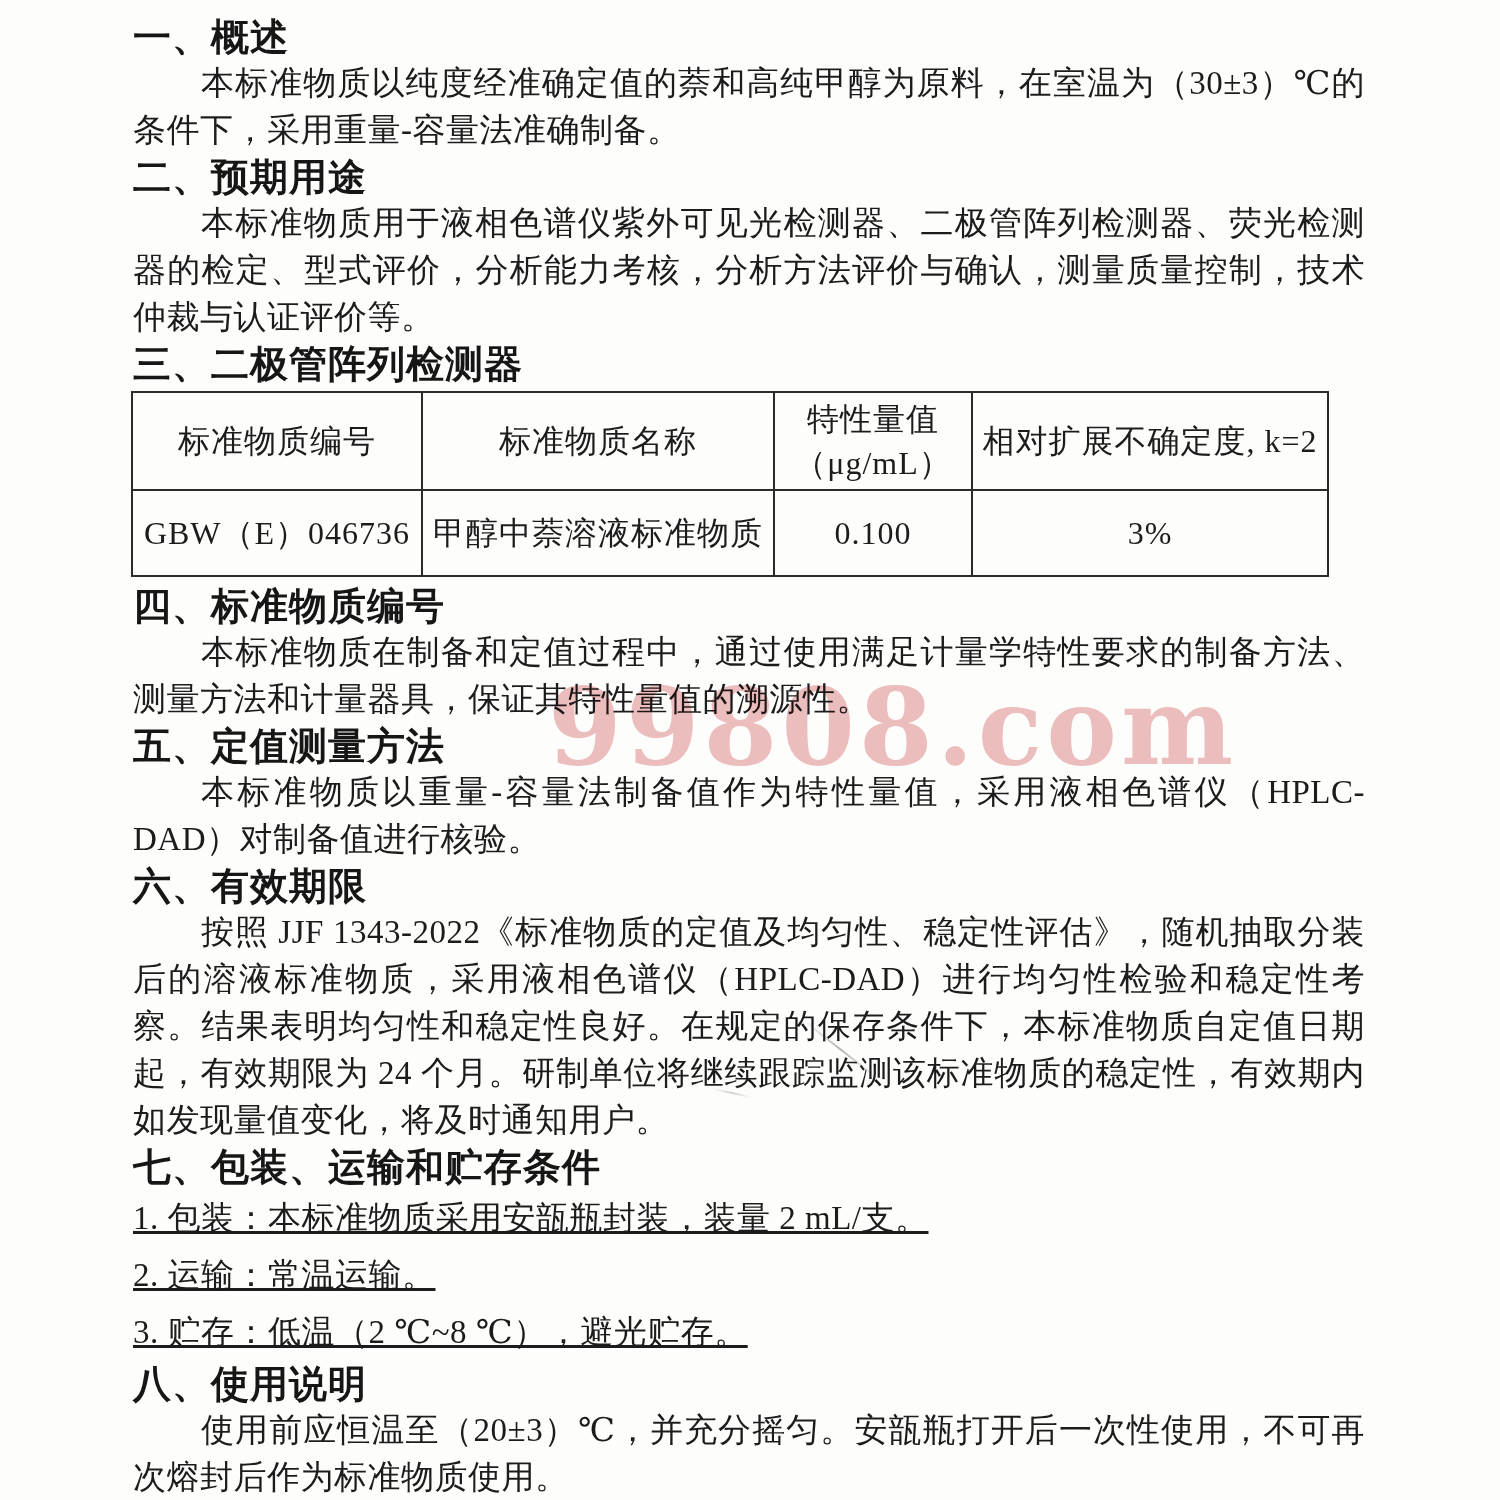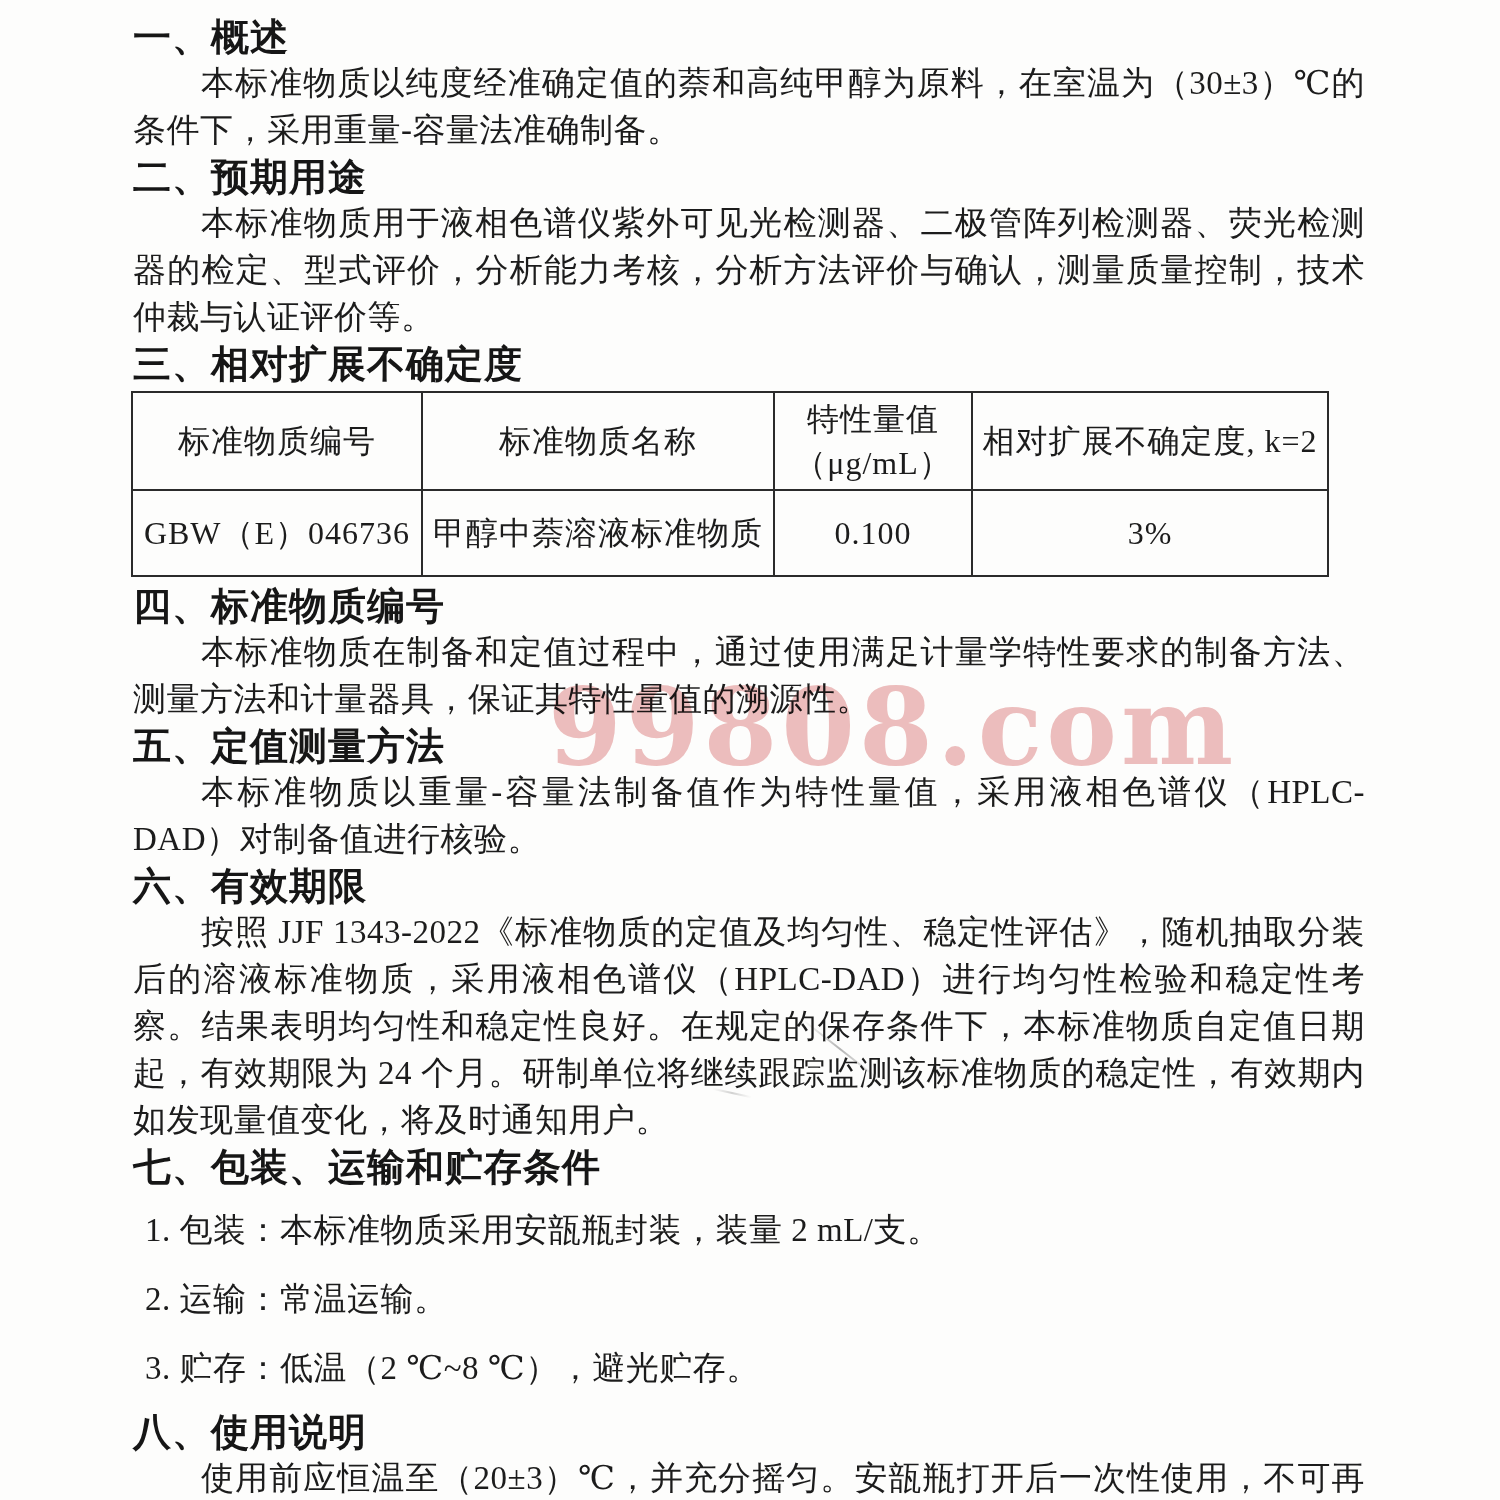--- a/index.html
+++ b/index.html
@@ -27,23 +27,24 @@
     letter-spacing:1px;
     color:#161616;
   }
   .body-para{
     margin:0;
     text-align:justify;
     text-indent:68px;
     letter-spacing:0.5px;
   }
   .list-para{
-    margin:12px;
+    margin:0;
     line-height:57px;
     letter-spacing:0.5px;
+    text-decoration:underline;
   }
   table.rm-table{
     border-collapse:collapse;
     table-layout:fixed;
     width:1196px;
     margin:4px 0 6px -2px;
     padding-left:20px;
   }
   table.rm-table th, table.rm-table td{
     border:2px solid #2b2b2b;
@@ -88,21 +89,21 @@
   <div class="artifact artifact-2"></div>
 
   <div class="content">
 
     <h2 class="section-heading">一、概述</h2>
     <p class="body-para">本标准物质以纯度经准确定值的萘和高纯甲醇为原料，在室温为（30±3）℃的条件下，采用重量-容量法准确制备。</p>
 
     <h2 class="section-heading">二、预期用途</h2>
     <p class="body-para">本标准物质用于液相色谱仪紫外可见光检测器、二极管阵列检测器、荧光检测器的检定、型式评价，分析能力考核，分析方法评价与确认，测量质量控制，技术仲裁与认证评价等。</p>
 
-    <h2 class="section-heading">三、相对扩展不确定度</h2>
+    <h2 class="section-heading">三、二极管阵列检测器</h2>
 
     <table class="rm-table">
       <colgroup>
         <col style="width:290px">
           <col style="width:352px">
           <col style="width:198px">
           <col style="width:356px">
       </colgroup>
       <thead>
         <tr>

